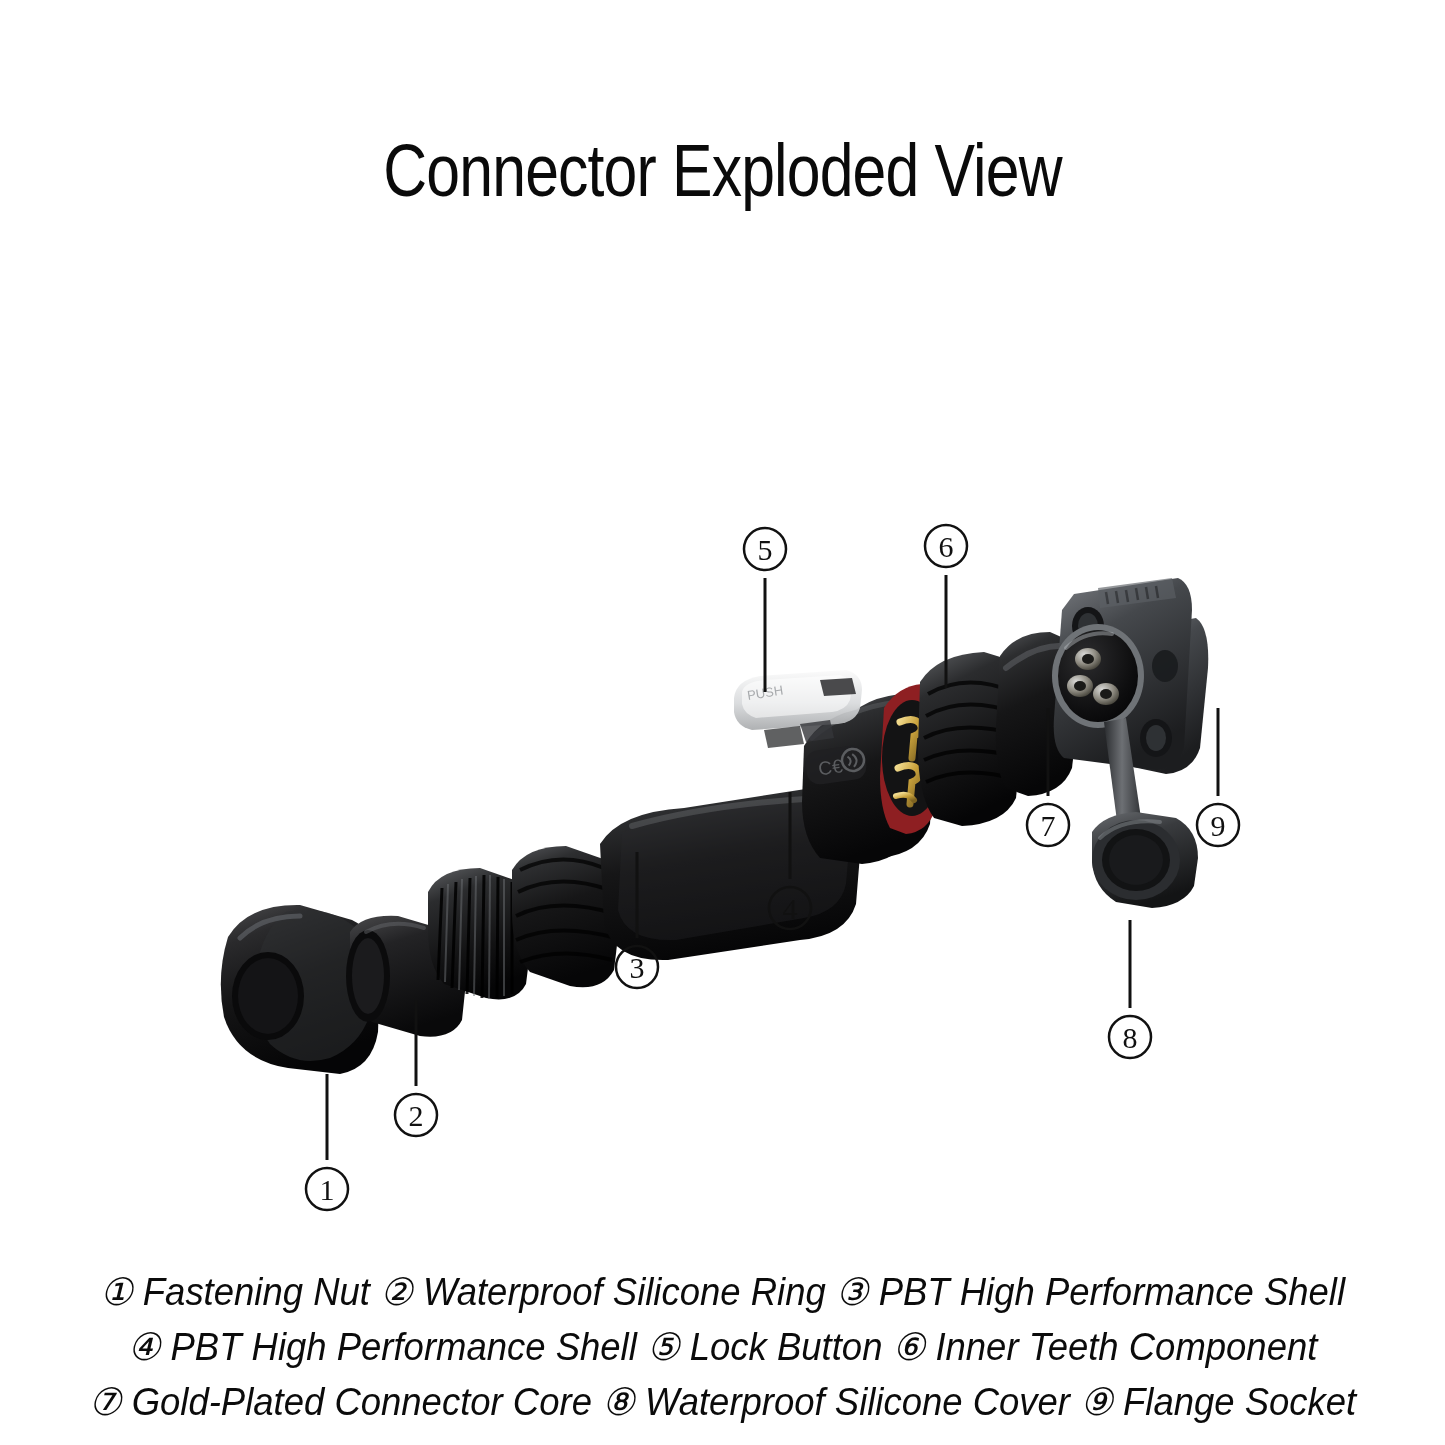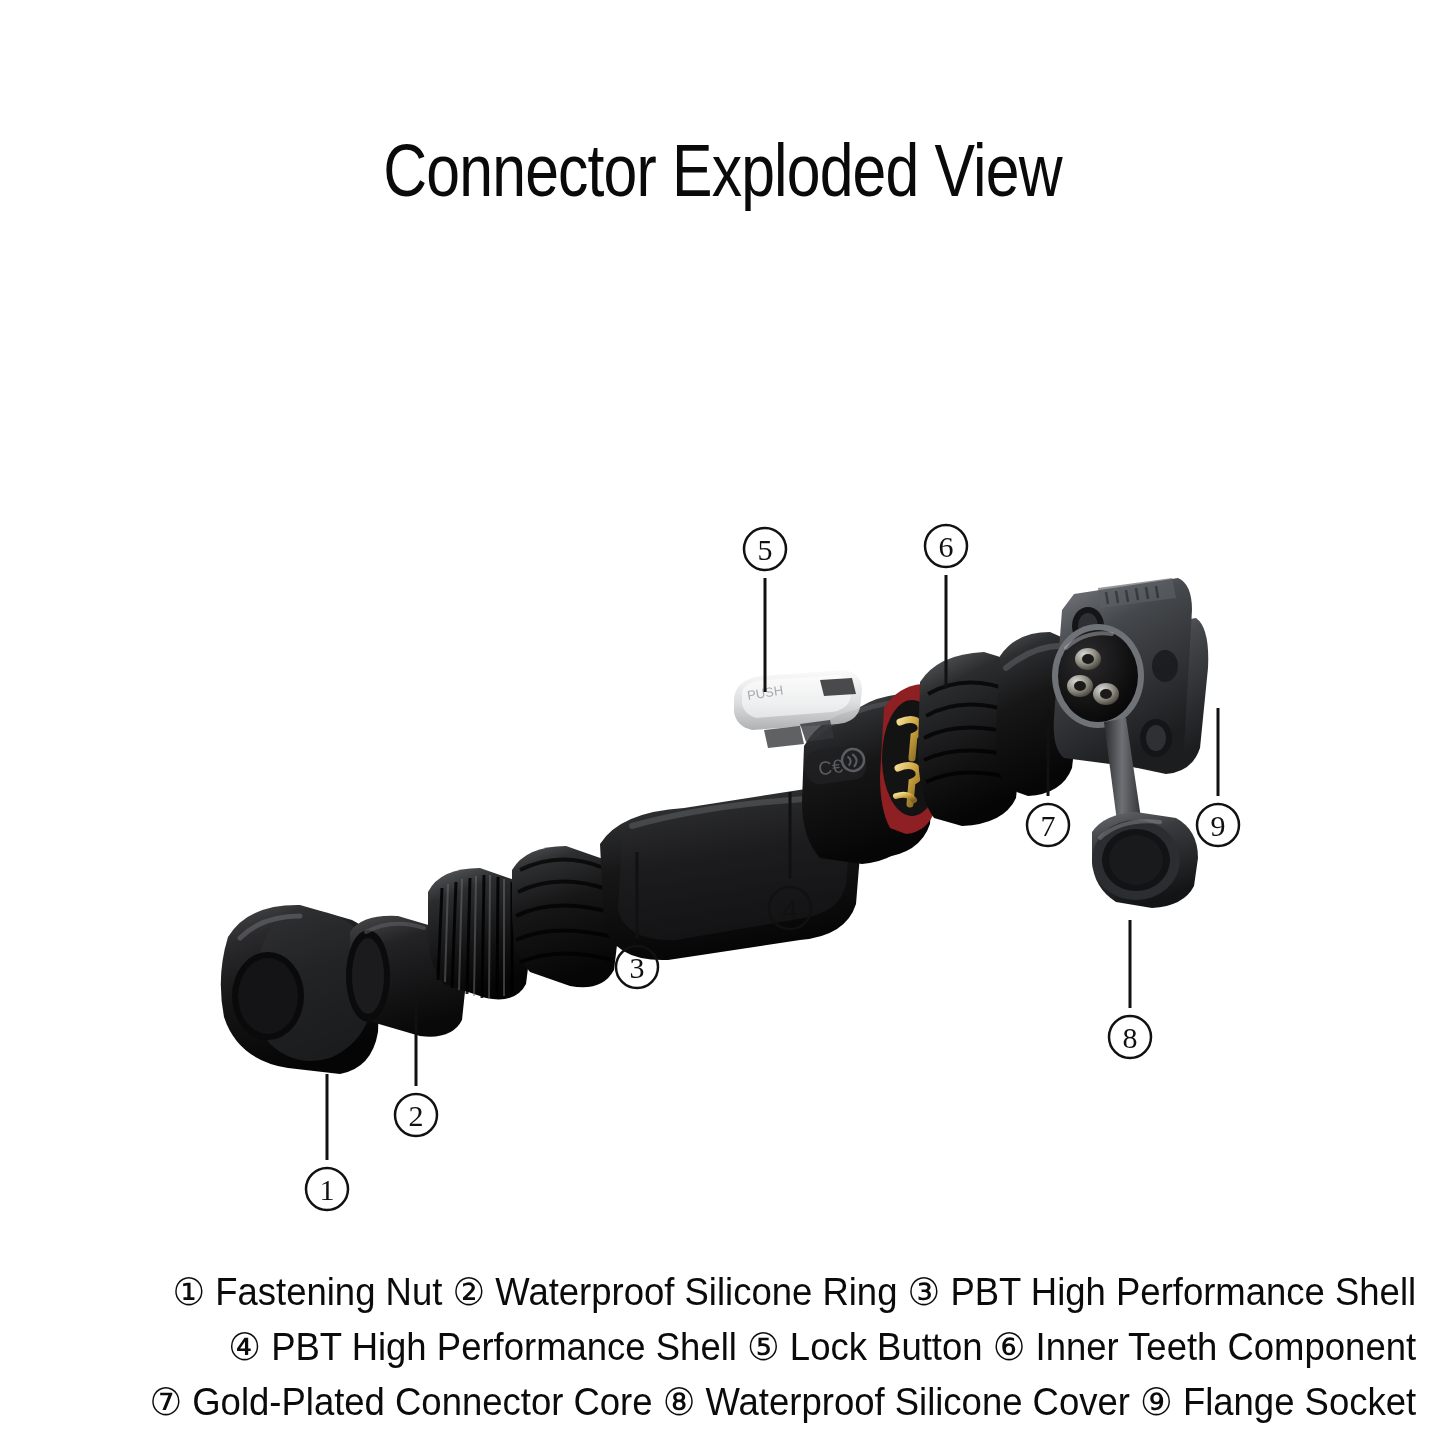--- a/index.html
+++ b/index.html
@@ -36,22 +36,23 @@
     left: 0;
     top: 0;
     width: 1445px;
     height: 1445px;
   }
   #legend {
     position: absolute;
     left: 0;
     top: 1233px;
     width: 1445px;
-    text-align: right;
+    text-align: center;
     color: #0b0b0b;
+    font-style: italic;
   }
   .legend-line {
     font-family: "Liberation Sans", sans-serif;
     font-size: 38px;
     line-height: 55px;
     white-space: nowrap;
     transform: scaleX(0.96);
   }
   .callout-num {
     font-family: "Liberation Serif", serif;

